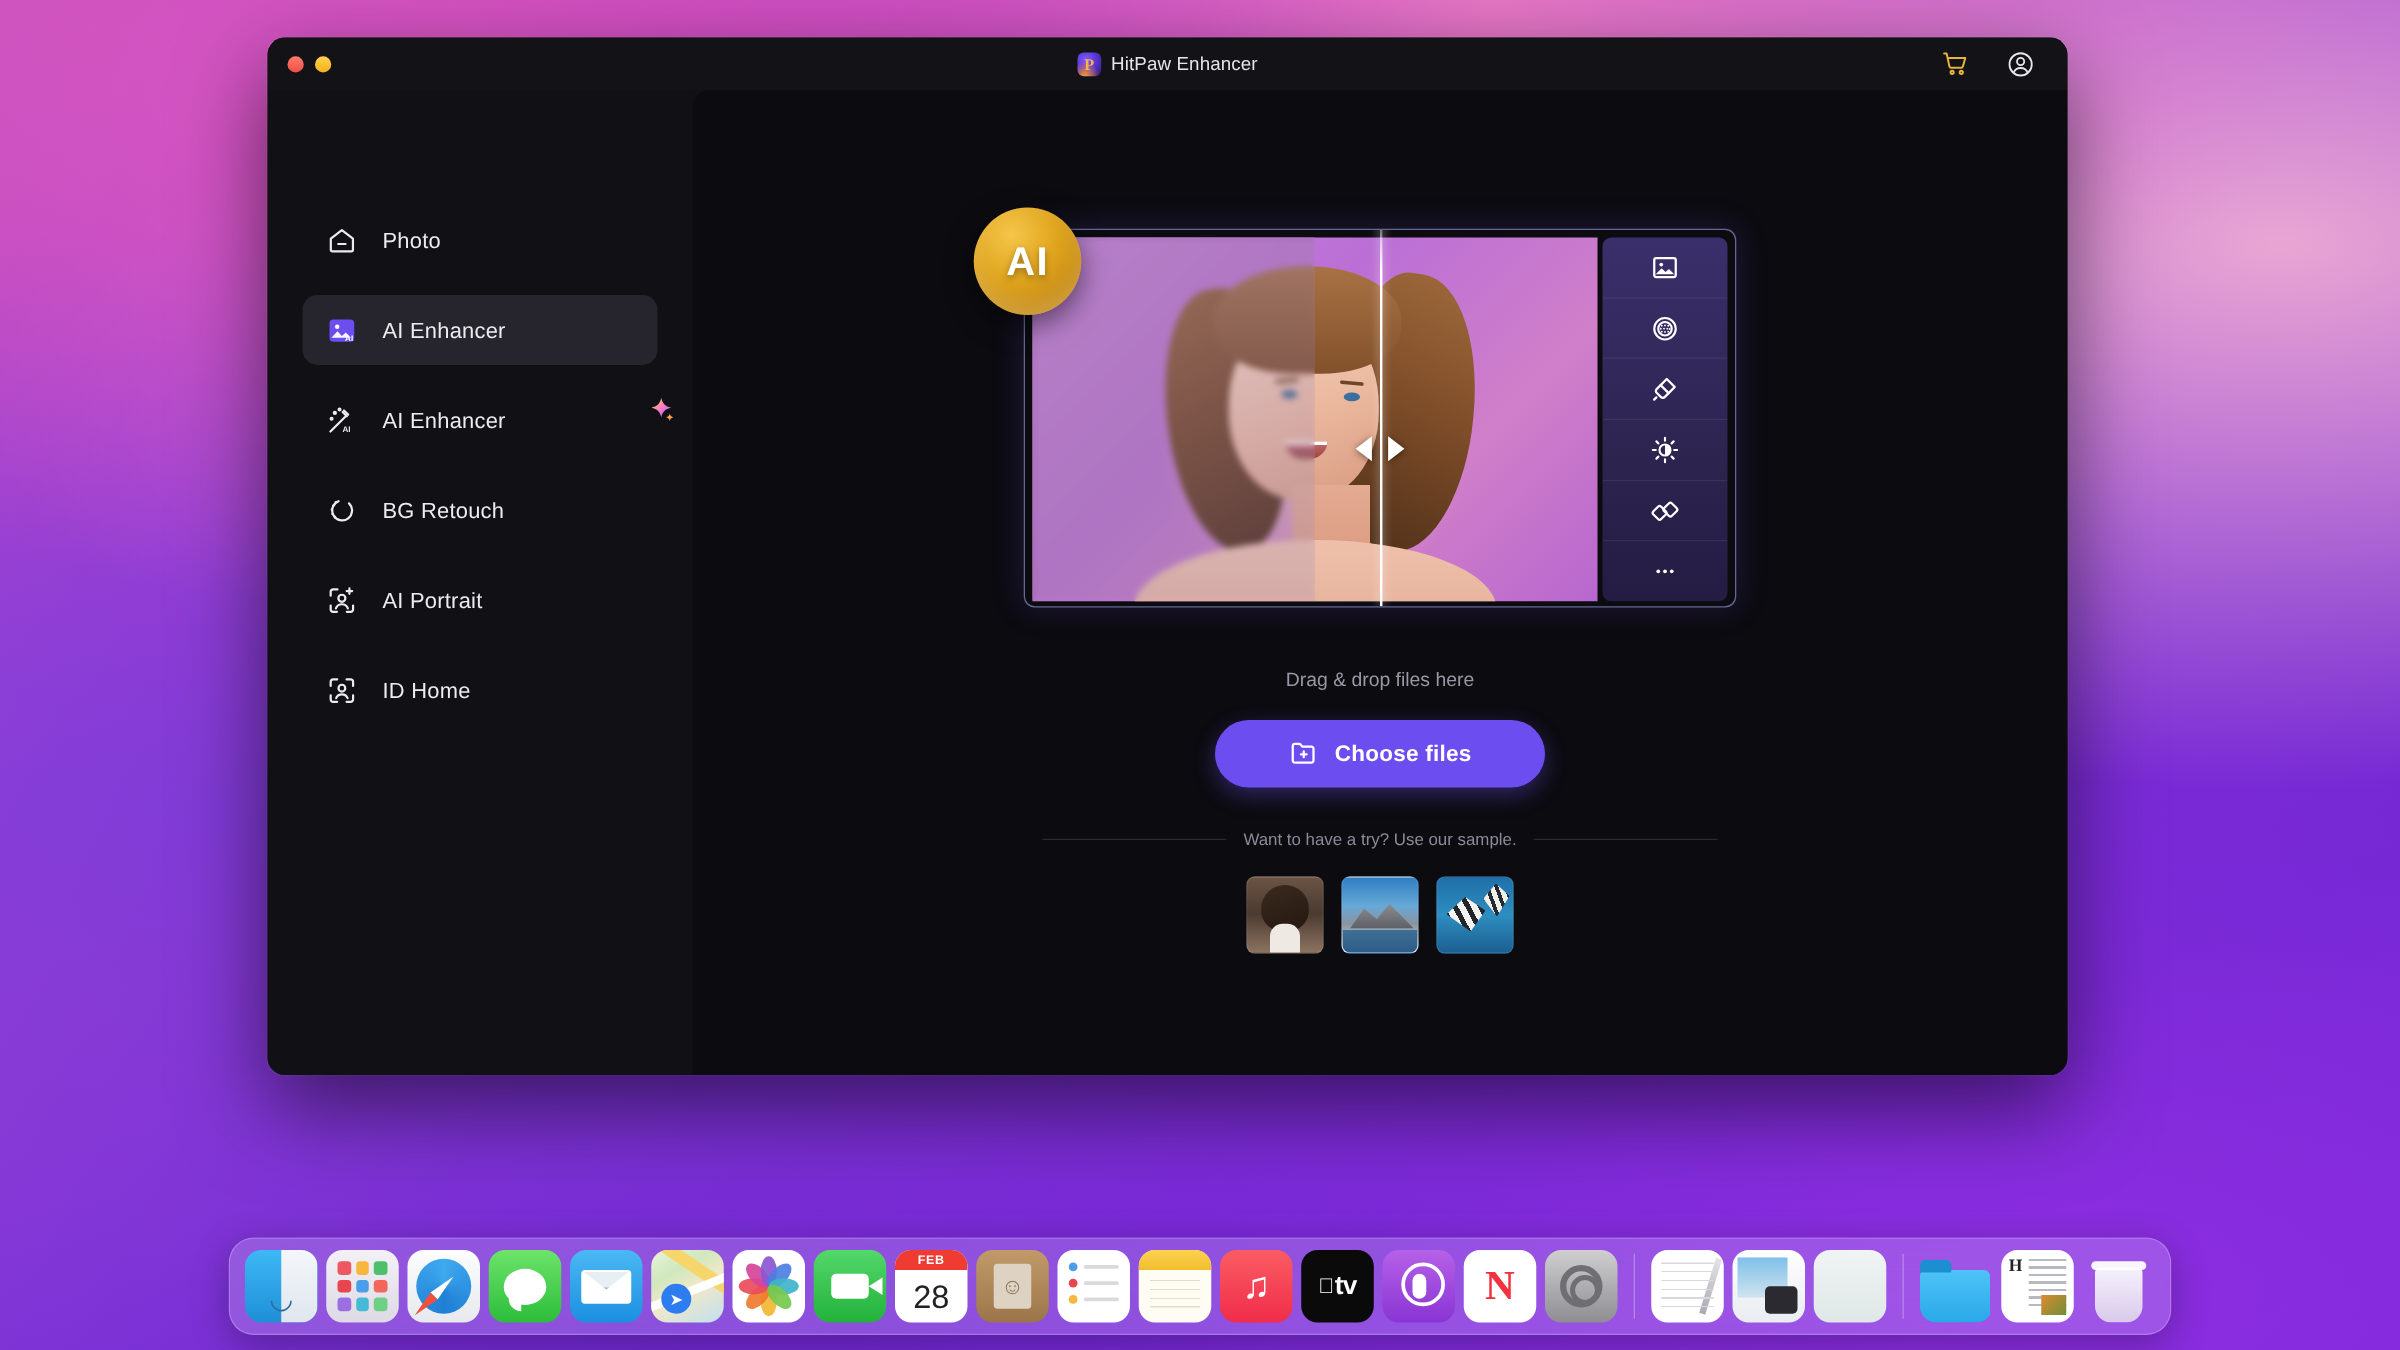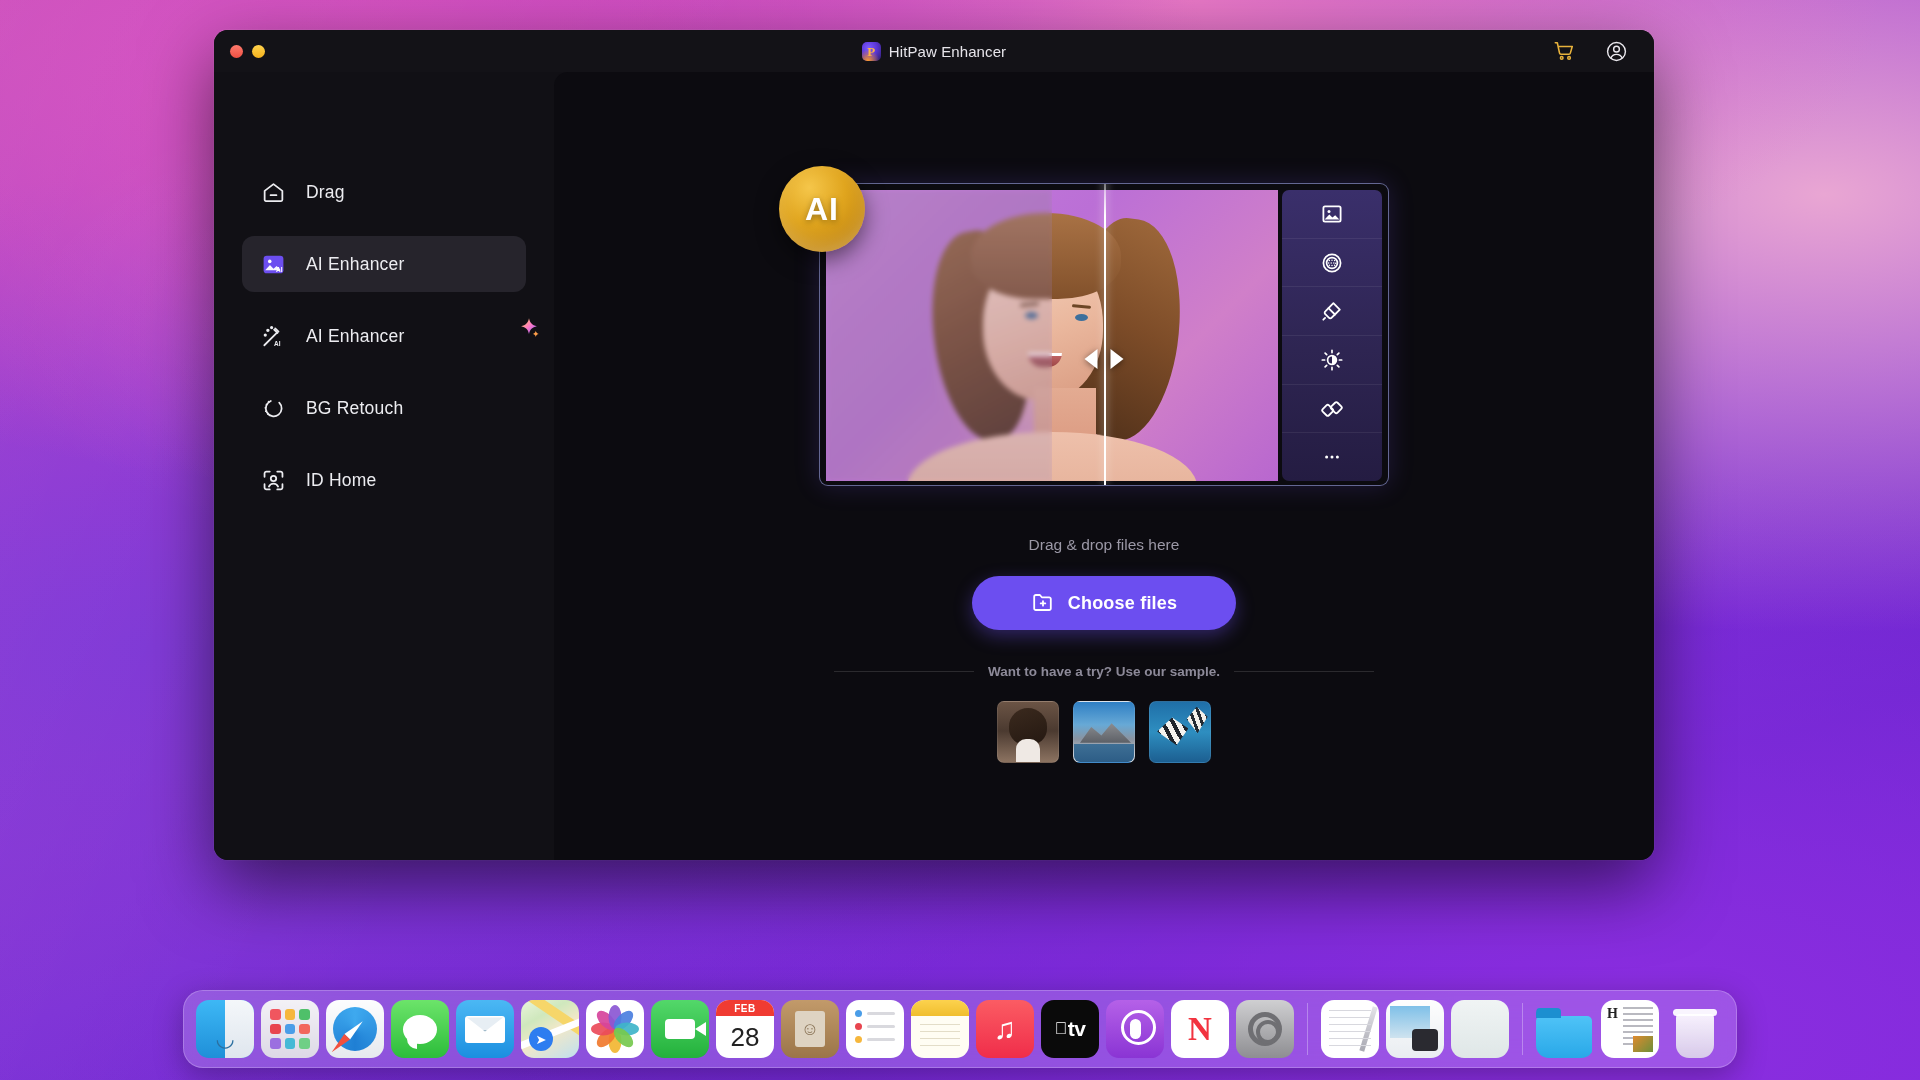--- a/index.html
+++ b/index.html
@@ -239,21 +239,21 @@
     display:flex; align-items:center; justify-content:center; gap:13px;
     cursor:pointer; border:none;
     box-shadow:0 6px 18px rgba(108,78,240,.38);
   }
   #choose-files .cf-label{ color:#fff; font-size:18px; font-weight:bold; letter-spacing:.2px; }
 
   
   #sample-row{
     margin-top:34px;
     width:540px;
-    display:flex; align-items:center; gap:14px;font-weight:bold;
+    display:flex; align-items:center; gap:14px;
   }
   .hr{ flex:1; height:1px; background:rgba(255,255,255,.13); }
   #sample-text{ color:#8d8a99; font-size:13.5px; white-space:nowrap; }
 
   
   #thumbs{ margin-top:22px; display:flex; gap:14px; }
   .thumb{
     width:62px; height:62px; border-radius:7px;
     overflow:hidden; cursor:pointer; position:relative;
     border:1px solid rgba(255,255,255,.09);
@@ -417,21 +417,21 @@
 
     <nav id="sidebar">
 
       <div class="nav-item">
         <span class="nav-ico">
           <svg width="25" height="25" viewBox="0 0 24 24" fill="none" stroke="#ececf0" stroke-width="1.7" stroke-linecap="round" stroke-linejoin="round">
             <path d="M3.5 10.4 12 4l8.5 6.4V19a1.2 1.2 0 0 1-1.2 1.2H4.7A1.2 1.2 0 0 1 3.5 19z"></path>
             <path d="M9.2 14.6h5.6"></path>
           </svg>
         </span>
-        <span class="nav-label">Drag</span>
+        <span class="nav-label">Photo</span>
       </div>
 
       <div class="nav-item active">
         <span class="nav-ico">
           <svg width="25" height="25" viewBox="0 0 24 24">
             <rect x="2.5" y="3.5" width="19" height="17" rx="3" fill="#6c4ef0"></rect>
             <circle cx="8.4" cy="9" r="1.7" fill="#fff"></circle>
             <path d="M4 17.5l4.6-5 3.4 3.6 3-2.6 4 4z" fill="#fff" opacity=".95"></path>
             <text x="14.5" y="19.6" font-size="6.2" fill="#fff" font-family="Liberation Sans, sans-serif" font-weight="bold">AI</text>
           </svg>
@@ -475,20 +475,33 @@
             <circle cx="4.2" cy="11.3" r=".85" fill="#ececf0" stroke="none"></circle>
             <circle cx="4.6" cy="14.6" r=".85" fill="#ececf0" stroke="none"></circle>
             <circle cx="6.6" cy="17.3" r=".85" fill="#ececf0" stroke="none"></circle>
             <circle cx="7.3" cy="5.5" r=".85" fill="#ececf0" stroke="none"></circle>
           </svg>
         </span>
         <span class="nav-label">BG Retouch</span>
       </div>
 
 
+      <div class="nav-item">
+        <span class="nav-ico">
+          <svg width="25" height="25" viewBox="0 0 24 24" fill="none" stroke="#ececf0" stroke-width="1.7" stroke-linecap="round">
+            <path d="M8.6 3.4H5.2A1.8 1.8 0 0 0 3.4 5.2v3"></path>
+            <path d="M3.4 15.8v3a1.8 1.8 0 0 0 1.8 1.8h3"></path>
+            <path d="M15.8 20.6h3a1.8 1.8 0 0 0 1.8-1.8v-3"></path>
+            <circle cx="12" cy="10.2" r="2.7"></circle>
+            <path d="M7.4 18a4.9 4.9 0 0 1 9.2 0"></path>
+            <path d="M17.8 2.6v4.2M15.7 4.7h4.2"></path>
+          </svg>
+        </span>
+        <span class="nav-label">AI Portrait</span>
+      </div>
 
       <div class="nav-item">
         <span class="nav-ico">
           <svg width="25" height="25" viewBox="0 0 24 24" fill="none" stroke="#ececf0" stroke-width="1.7" stroke-linecap="round">
             <path d="M8.4 3.4H5.2A1.8 1.8 0 0 0 3.4 5.2v3.2"></path>
             <path d="M15.6 3.4h3.2a1.8 1.8 0 0 1 1.8 1.8v3.2"></path>
             <path d="M3.4 15.6v3.2a1.8 1.8 0 0 0 1.8 1.8h3.2"></path>
             <path d="M20.6 15.6v3.2a1.8 1.8 0 0 1-1.8 1.8h-3.2"></path>
             <circle cx="12" cy="10.1" r="2.6"></circle>
             <path d="M7.6 17.8a4.8 4.8 0 0 1 8.8 0"></path>

